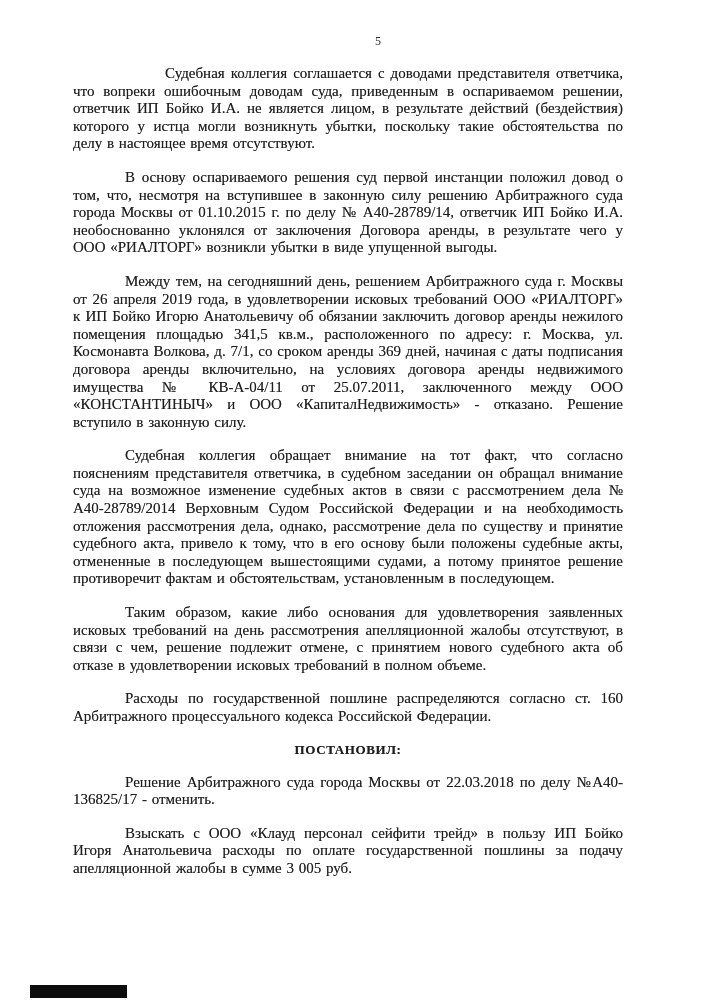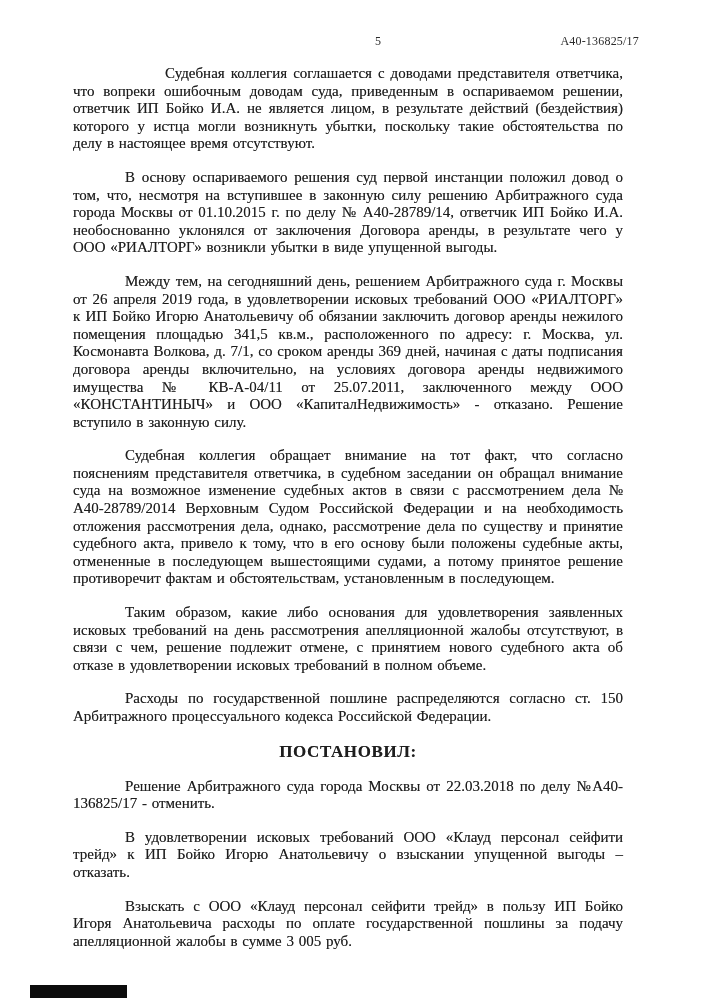--- a/index.html
+++ b/index.html
@@ -48,21 +48,21 @@
     text-align: justify;
     text-indent: 52px;
     word-spacing: 1px;
     text-shadow: 0 0 0.35px rgba(20,20,20,0.55);
   }
   .body-text p.indent-lg {
     text-indent: 92px;
   }
   .resolution-heading {
     margin: 14px 0 6px 0;
-    font-size: 17px;
+    font-size: 13px;
     font-weight: bold;
     text-align: center;
     letter-spacing: 0.6px;
     text-shadow: 0 0 0.35px rgba(20,20,20,0.55);
   }
   .scan-artifact {
     position: absolute;
     left: 30px;
     bottom: 2px;
     width: 97px;
@@ -71,34 +71,32 @@
   }
 </style>
 </head>
 <body>
 
 <div class="page">
   <div class="content">
 
     <div class="doc-header">
       <span class="page-num">5</span>
-      <span class="case-num">А40-136825/17</span>
     </div>
 
     <div class="body-text">
       <p class="indent-lg">Судебная коллегия соглашается с доводами представителя ответчика, что вопреки ошибочным доводам суда, приведенным в оспариваемом решении, ответчик ИП Бойко И.А. не является лицом, в результате действий (бездействия) которого у истца могли возникнуть убытки, поскольку такие обстоятельства по делу в настоящее время отсутствуют.</p>
       <p>В основу оспариваемого решения суд первой инстанции положил довод о том, что, несмотря на вступившее в законную силу решению Арбитражного суда города Москвы от 01.10.2015 г. по делу № А40-28789/14, ответчик ИП Бойко И.А. необоснованно уклонялся от заключения Договора аренды, в результате чего у ООО «РИАЛТОРГ» возникли убытки в виде упущенной выгоды.</p>
       <p>Между тем, на сегодняшний день, решением Арбитражного суда г. Москвы от 26 апреля 2019 года, в удовлетворении исковых требований ООО «РИАЛТОРГ» к ИП Бойко Игорю Анатольевичу об обязании заключить договор аренды нежилого помещения площадью 341,5 кв.м., расположенного по адресу: г. Москва, ул. Космонавта Волкова, д. 7/1, со сроком аренды 369 дней, начиная с даты подписания договора аренды включительно, на условиях договора аренды недвижимого имущества № КВ-А-04/11 от 25.07.2011, заключенного между ООО «КОНСТАНТИНЫЧ» и ООО «КапиталНедвижимость» - отказано. Решение вступило в законную силу.</p>
       <p>Судебная коллегия обращает внимание на тот факт, что согласно пояснениям представителя ответчика, в судебном заседании он обращал внимание суда на возможное изменение судебных актов в связи с рассмотрением дела № А40-28789/2014 Верховным Судом Российской Федерации и на необходимость отложения рассмотрения дела, однако, рассмотрение дела по существу и принятие судебного акта, привело к тому, что в его основу были положены судебные акты, отмененные в последующем вышестоящими судами, а потому принятое решение противоречит фактам и обстоятельствам, установленным в последующем.</p>
       <p>Таким образом, какие либо основания для удовлетворения заявленных исковых требований на день рассмотрения апелляционной жалобы отсутствуют, в связи с чем, решение подлежит отмене, с принятием нового судебного акта об отказе в удовлетворении исковых требований в полном объеме.</p>
-      <p>Расходы по государственной пошлине распределяются согласно ст. 150 Арбитражного процессуального кодекса Российской Федерации.</p>
+      <p>Расходы по государственной пошлине распределяются согласно ст. 160 Арбитражного процессуального кодекса Российской Федерации.</p>
 
       <div class="resolution-heading">ПОСТАНОВИЛ:</div>
 
       <p>Решение Арбитражного суда города Москвы от 22.03.2018 по делу №А40-136825/17 - отменить.</p>
-      <p>В удовлетворении исковых требований ООО «Клауд персонал сейфити трейд» к ИП Бойко Игорю Анатольевичу о взыскании упущенной выгоды – отказать.</p>
       <p>Взыскать с ООО «Клауд персонал сейфити трейд» в пользу ИП Бойко Игоря Анатольевича расходы по оплате государственной пошлины за подачу апелляционной жалобы в сумме 3 005 руб.</p>
     </div>
 
   </div>
 
   <div class="scan-artifact"></div>
 </div>
 
 </body></html>

